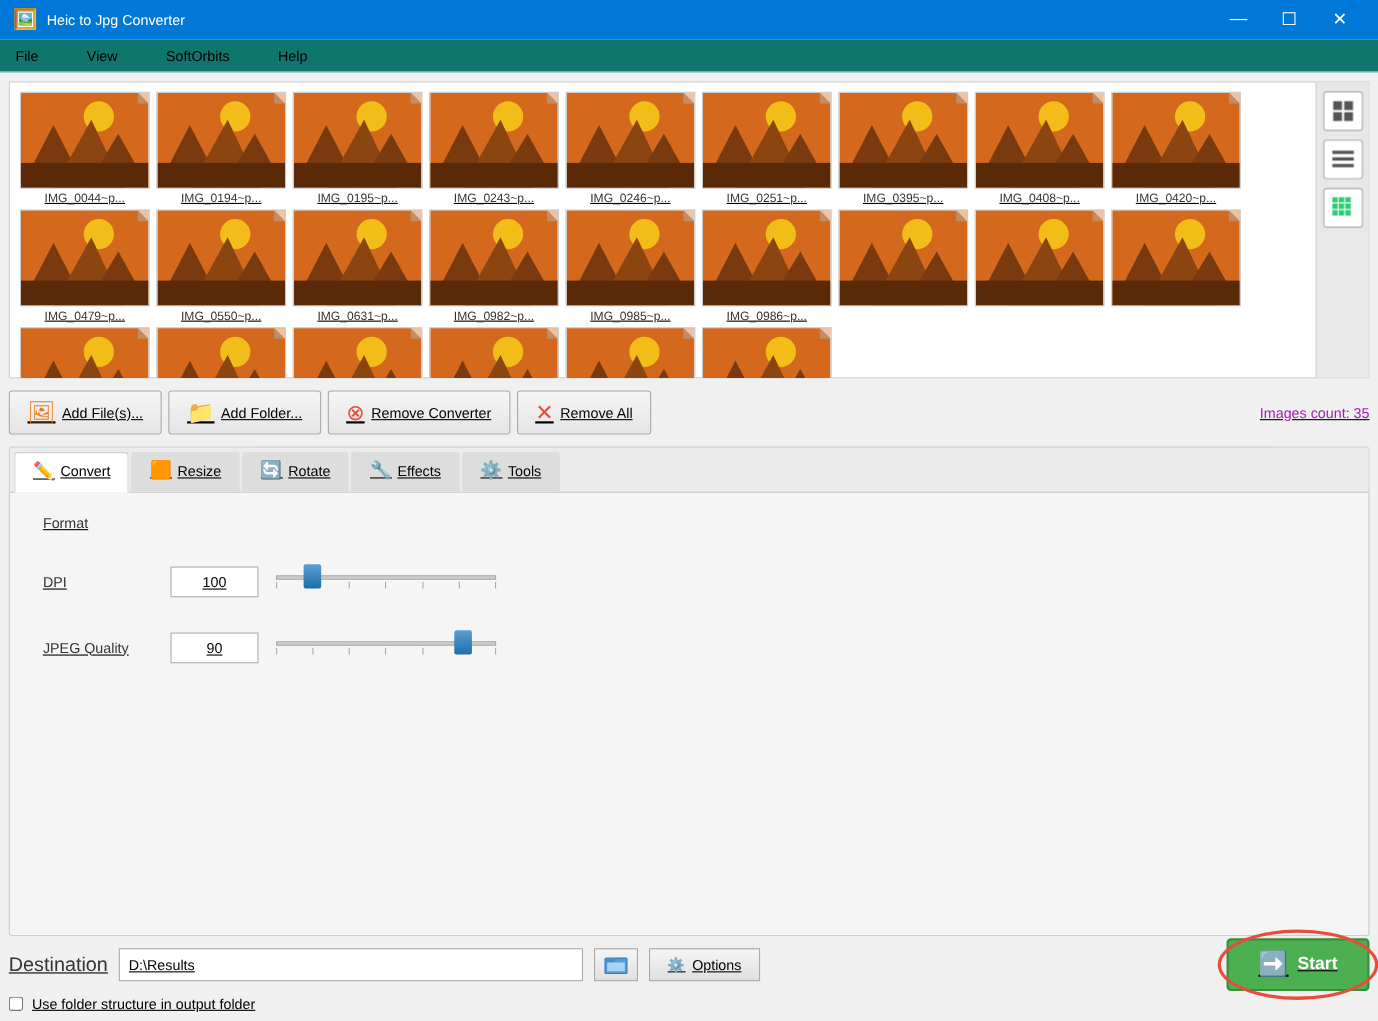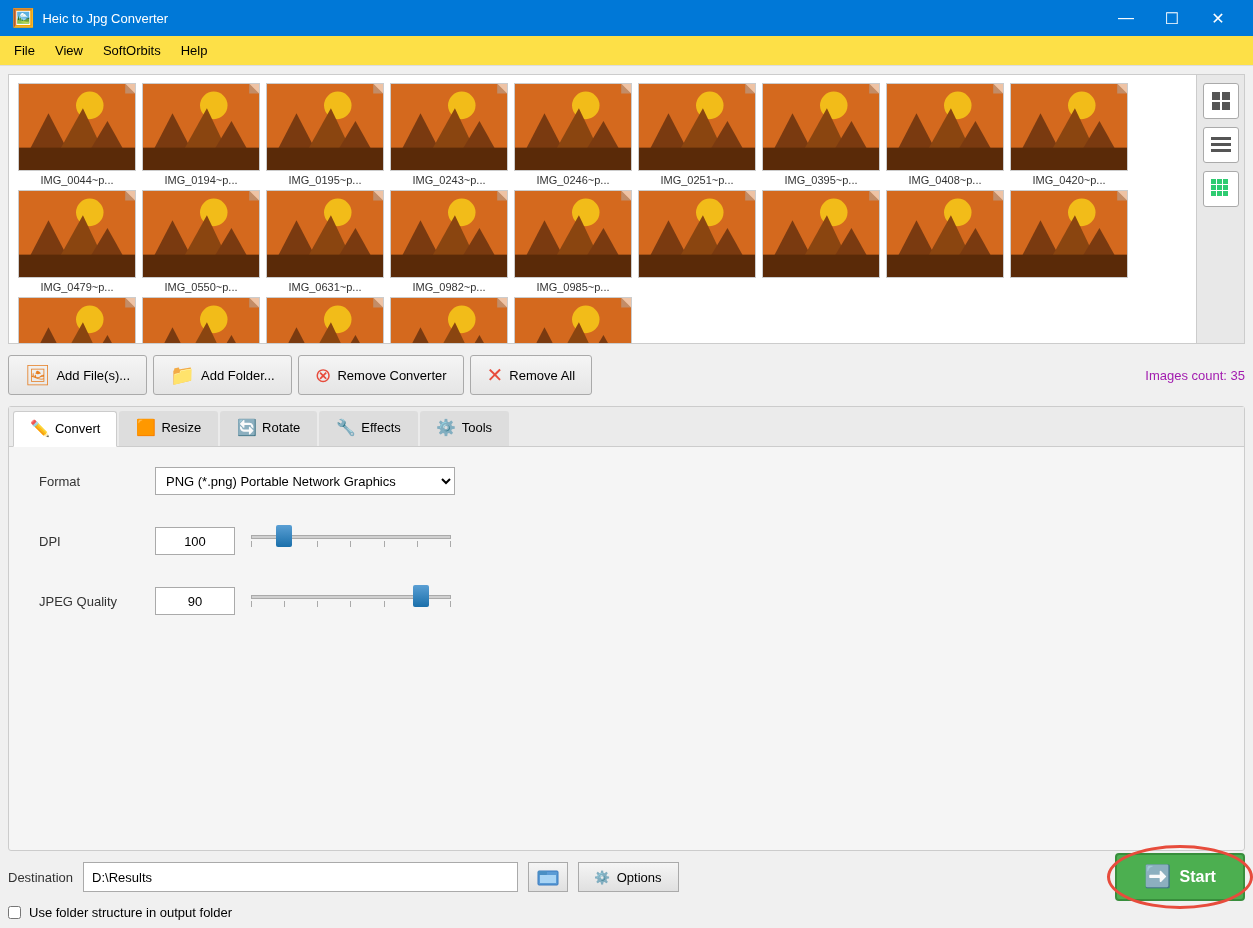--- a/index.html
+++ b/index.html
@@ -18,40 +18,42 @@
     .title-bar-title { flex: 1; font-size: 13px; }
     .title-bar-controls { display: flex; gap: 0; }
     .title-bar-btn {
       width: 46px; height: 36px;
       background: transparent; border: none; color: white;
       font-size: 16px; cursor: pointer; display: flex; align-items: center; justify-content: center;
     }
 
     
     .menu-bar {
-      background: #fde047;
+      background: #0f766e;
       border-bottom: 1px solid #ddd;
       height: 30px;
       display: flex;
       align-items: center;
       padding: 0 4px;
+      gap: 24px;
     }
     .menu-item {
       padding: 4px 10px;
       cursor: pointer;
       border-radius: 3px;
     }
 
     
     .main-container {
       display: flex;
       flex-direction: column;
       height: calc(928px - 36px - 30px);
       padding: 8px;
       gap: 6px;
+      text-decoration: underline;
     }
 
     
     .image-grid-container {
       display: flex;
       background: white;
       border: 1px solid #ccc;
       flex: 0 0 270px;
       position: relative;
       overflow: hidden;
@@ -240,21 +242,21 @@
       cursor: pointer;
     }
 
     
     .bottom-bar {
       display: flex;
       align-items: center;
       gap: 10px;
       height: 40px;
     }
-    .destination-label { font-size: 13px; color: #333; white-space: nowrap; }
+    .destination-label { font-size: 18px; color: #333; white-space: nowrap; }
     .destination-input {
       flex: 1;
       height: 30px;
       border: 1px solid #aaa;
       background: white;
       padding: 0 8px;
       font-size: 13px;
     }
     .destination-browse {
       width: 40px; height: 30px;
@@ -616,20 +618,40 @@
           <polygon points="30,88 65,25 95,88" fill="#8a4510"></polygon>
           <polygon points="60,88 90,38 118,88" fill="#7a3a10"></polygon>
 
           <rect x="0" y="65" width="118" height="23" fill="#5a2a08"></rect>
 
           <polygon points="108,0 118,0 118,10" fill="white" opacity="0.6"></polygon>
           <polygon points="108,0 118,10 108,10" fill="#b0b0b0" opacity="0.5"></polygon>
         </svg>
       </div>
       <div class="image-label">IMG_0985~p...</div>
+    </div>
+        <div class="image-item">
+      <div class="image-thumb">
+        <svg width="118" height="88" viewBox="0 0 118 88" xmlns="http://www.w3.org/2000/svg">
+
+          <rect width="118" height="88" fill="#d4691e"></rect>
+
+          <circle cx="72" cy="22" r="14" fill="#f5c518" opacity="0.9"></circle>
+
+          <polygon points="0,88 30,30 60,88" fill="#7a3a10"></polygon>
+          <polygon points="30,88 65,25 95,88" fill="#8a4510"></polygon>
+          <polygon points="60,88 90,38 118,88" fill="#7a3a10"></polygon>
+
+          <rect x="0" y="65" width="118" height="23" fill="#5a2a08"></rect>
+
+          <polygon points="108,0 118,0 118,10" fill="white" opacity="0.6"></polygon>
+          <polygon points="108,0 118,10 108,10" fill="#b0b0b0" opacity="0.5"></polygon>
+        </svg>
+      </div>
+      <div class="image-label">IMG_0986~p...</div>
     </div>
         <div class="image-item">
       <div class="image-thumb">
         <svg width="118" height="88" viewBox="0 0 118 88" xmlns="http://www.w3.org/2000/svg">
 
           <rect width="118" height="88" fill="#d4691e"></rect>
 
           <circle cx="72" cy="22" r="14" fill="#f5c518" opacity="0.9"></circle>
 
           <polygon points="0,88 30,30 60,88" fill="#7a3a10"></polygon>
@@ -880,24 +902,20 @@
       <div class="tab">
         <span style="color:#95a5a6; font-size:16px;">⚙️</span>
         <span>Tools</span>
       </div>
     </div>
 
     <div class="tab-content">
 
       <div class="form-row">
         <span class="form-label">Format</span>
-        <select class="form-select">
-          <option>PNG (*.png) Portable Network Graphics</option>
-          <option>JPEG (*.jpg) Joint Photographic Experts</option>
-        </select>
       </div>
 
       <div class="form-row">
         <span class="form-label">DPI</span>
         <input class="form-input" type="text" value="100" style="">
         <div class="slider-container">
           <div style="position:relative; width:200px;">
             <div style="height:4px; background:#d0d0d0; border:1px solid #aaa; width:200px;"></div>
 
             <div style="display:flex; justify-content:space-between; width:200px; margin-top:2px;">

